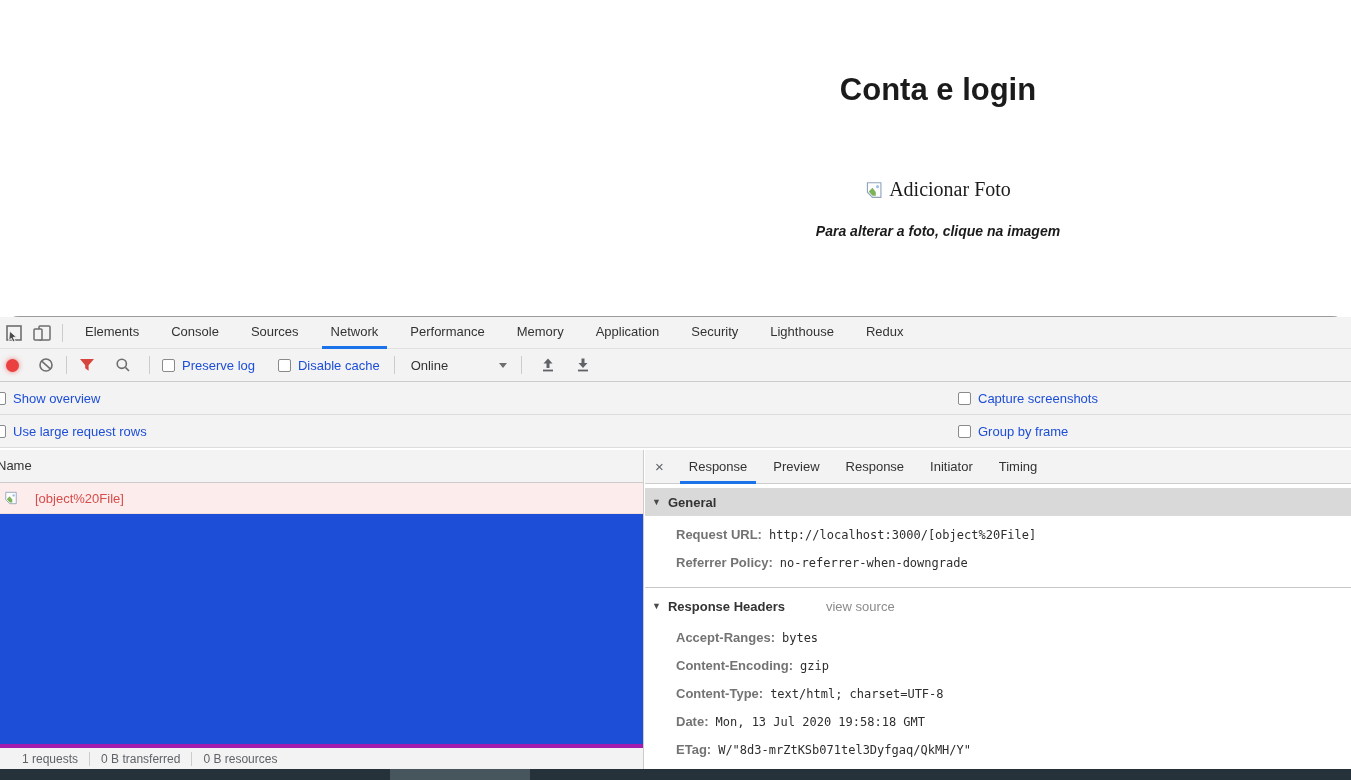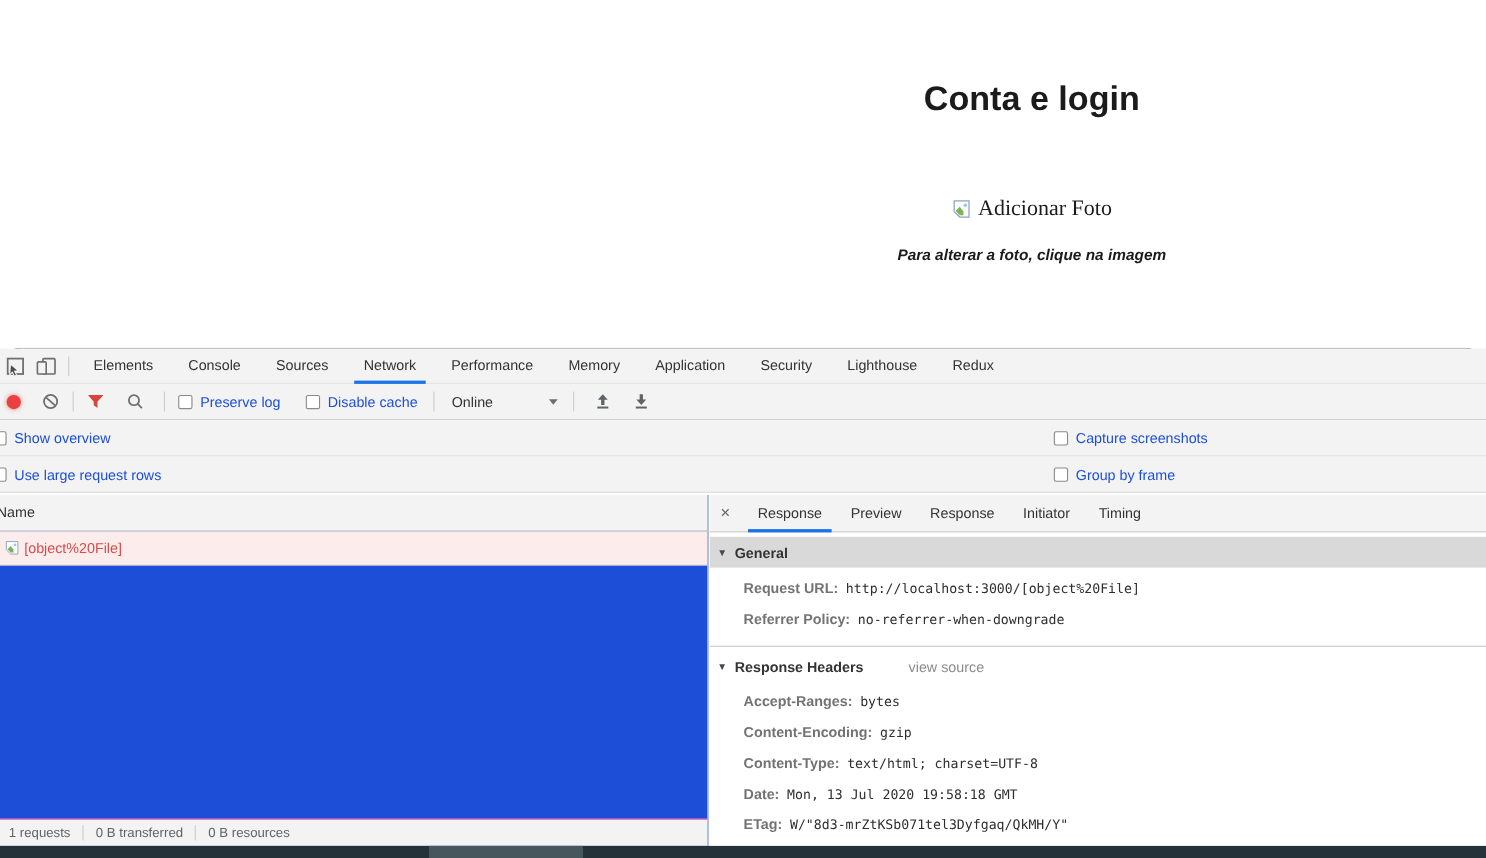--- a/index.html
+++ b/index.html
@@ -42,25 +42,25 @@
                position:relative; display:flex; align-items:center; }
   .opt-left { display:flex; align-items:center; margin-left:-7px; }
   .opt-right { position:absolute; left:958px; display:flex; align-items:center; }
 
   .dt-main { position:absolute; top:133px; left:0; right:0; bottom:0; }
 
   .left-panel { position:absolute; left:0; top:0; bottom:0; width:644px; border-right:1px solid #ccc; background:#1d4ed8; }
   .name-header { height:33px; line-height:32px; background:#f3f3f3; border-bottom:1px solid #ccc;
                  color:#333; position:relative; }
   .name-header span { position:relative; left:-3px; }
-  .request-row { height:31px; display:flex; align-items:center; gap:4px; padding-left:4px;
+  .request-row { height:31px; display:flex; align-items:center; gap:17px; padding-left:4px;
                  background:#fcecec; border-bottom:1px solid #f3dcdc; color:#d74b4b; cursor:pointer; }
   .left-status { position:absolute; left:0; right:0; bottom:11px; height:25px; background:#f3f3f3;
-                 border-top:1px solid #a21caf; display:flex; align-items:center;
-                 font-size:12px; color:#5f6368; padding-left:8px; white-space:nowrap; }
+                 border-top:4px solid #a21caf; display:flex; align-items:center;
+                 font-size:12px; color:#5f6368; padding-left:22px; white-space:nowrap; }
   .st-sep { width:1px; height:14px; background:#ccc; margin:0 11px; }
 
   .right-panel { position:absolute; left:645px; top:0; right:0; bottom:0; background:#fff; overflow:hidden; }
   .detail-tabs { height:34px; background:#f3f3f3; border-bottom:1px solid #ccc; display:flex; align-items:center; }
   .close-x { padding:0 12px 0 10px; font-size:15px; color:#5f6368; cursor:pointer; }
   .detail-tab { padding:0 13px; line-height:33px; height:33px; position:relative; cursor:pointer; white-space:nowrap; }
   .detail-tab.active::after { content:""; position:absolute; left:4px; right:4px; bottom:-1px; height:3px; background:#1a73e8; }
 
   .sec-head-gray { margin-top:4px; height:28px; background:#d9d9d9; display:flex; align-items:center;
                    padding-left:7px; cursor:pointer; }

